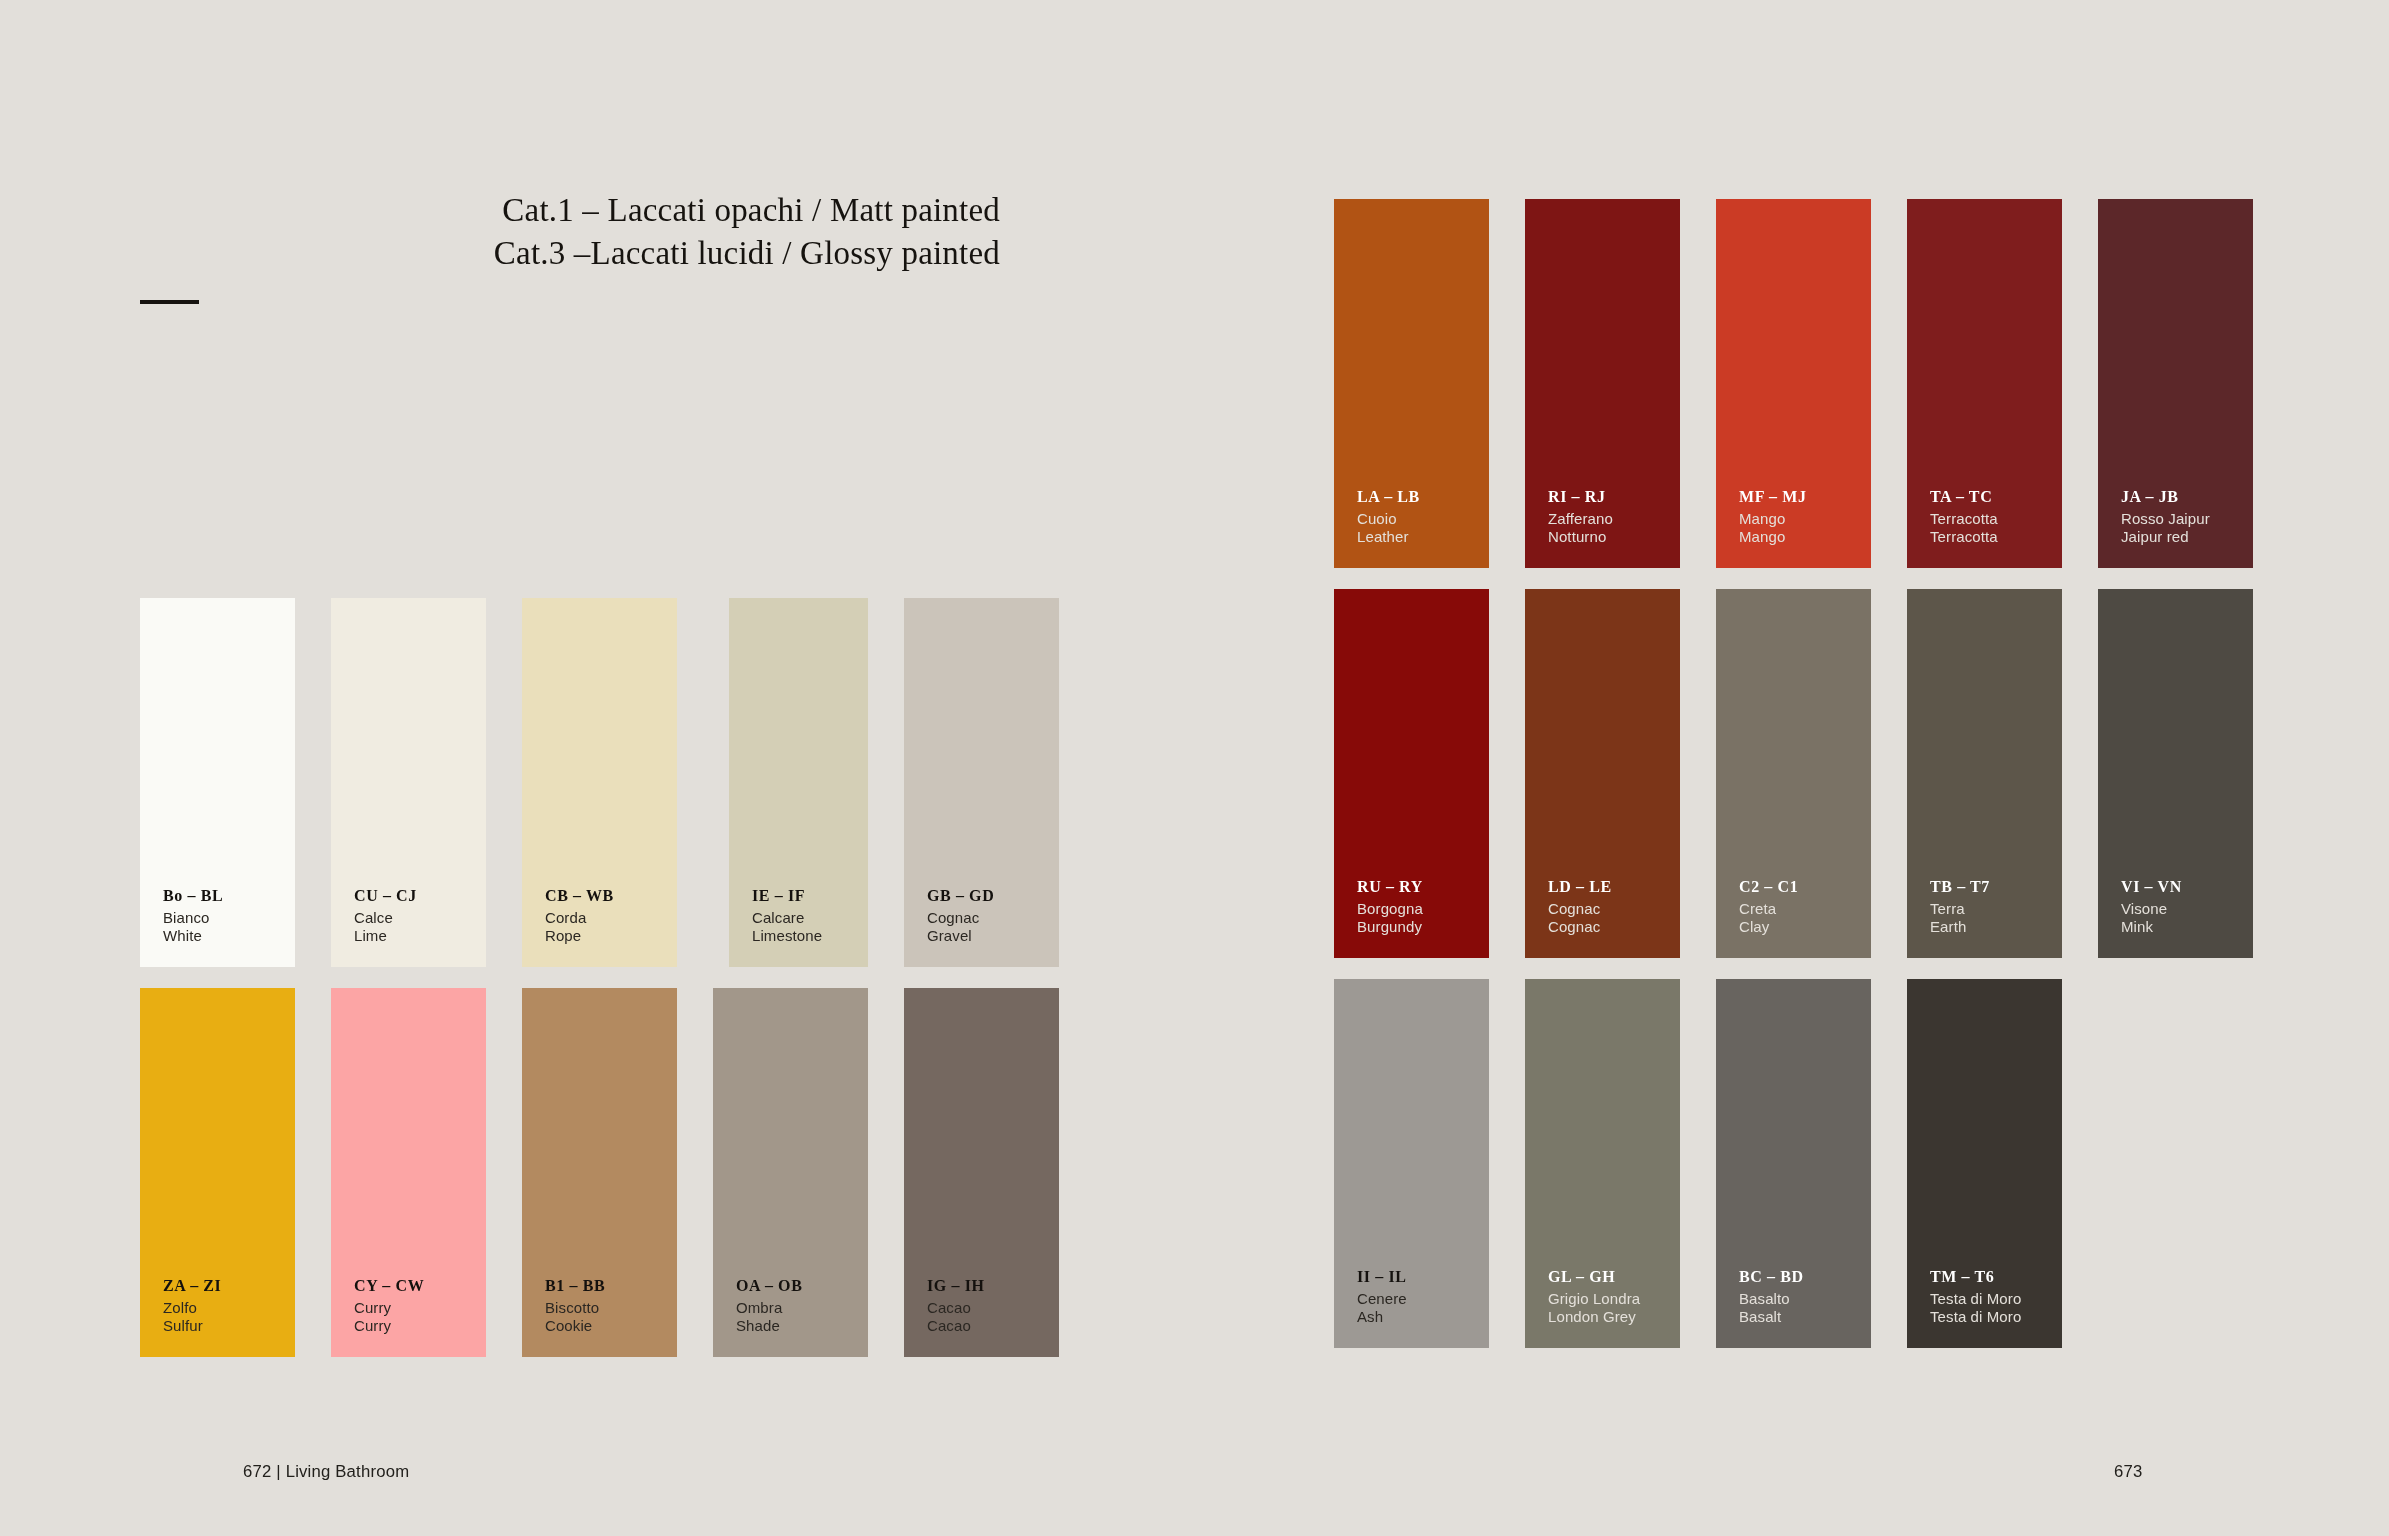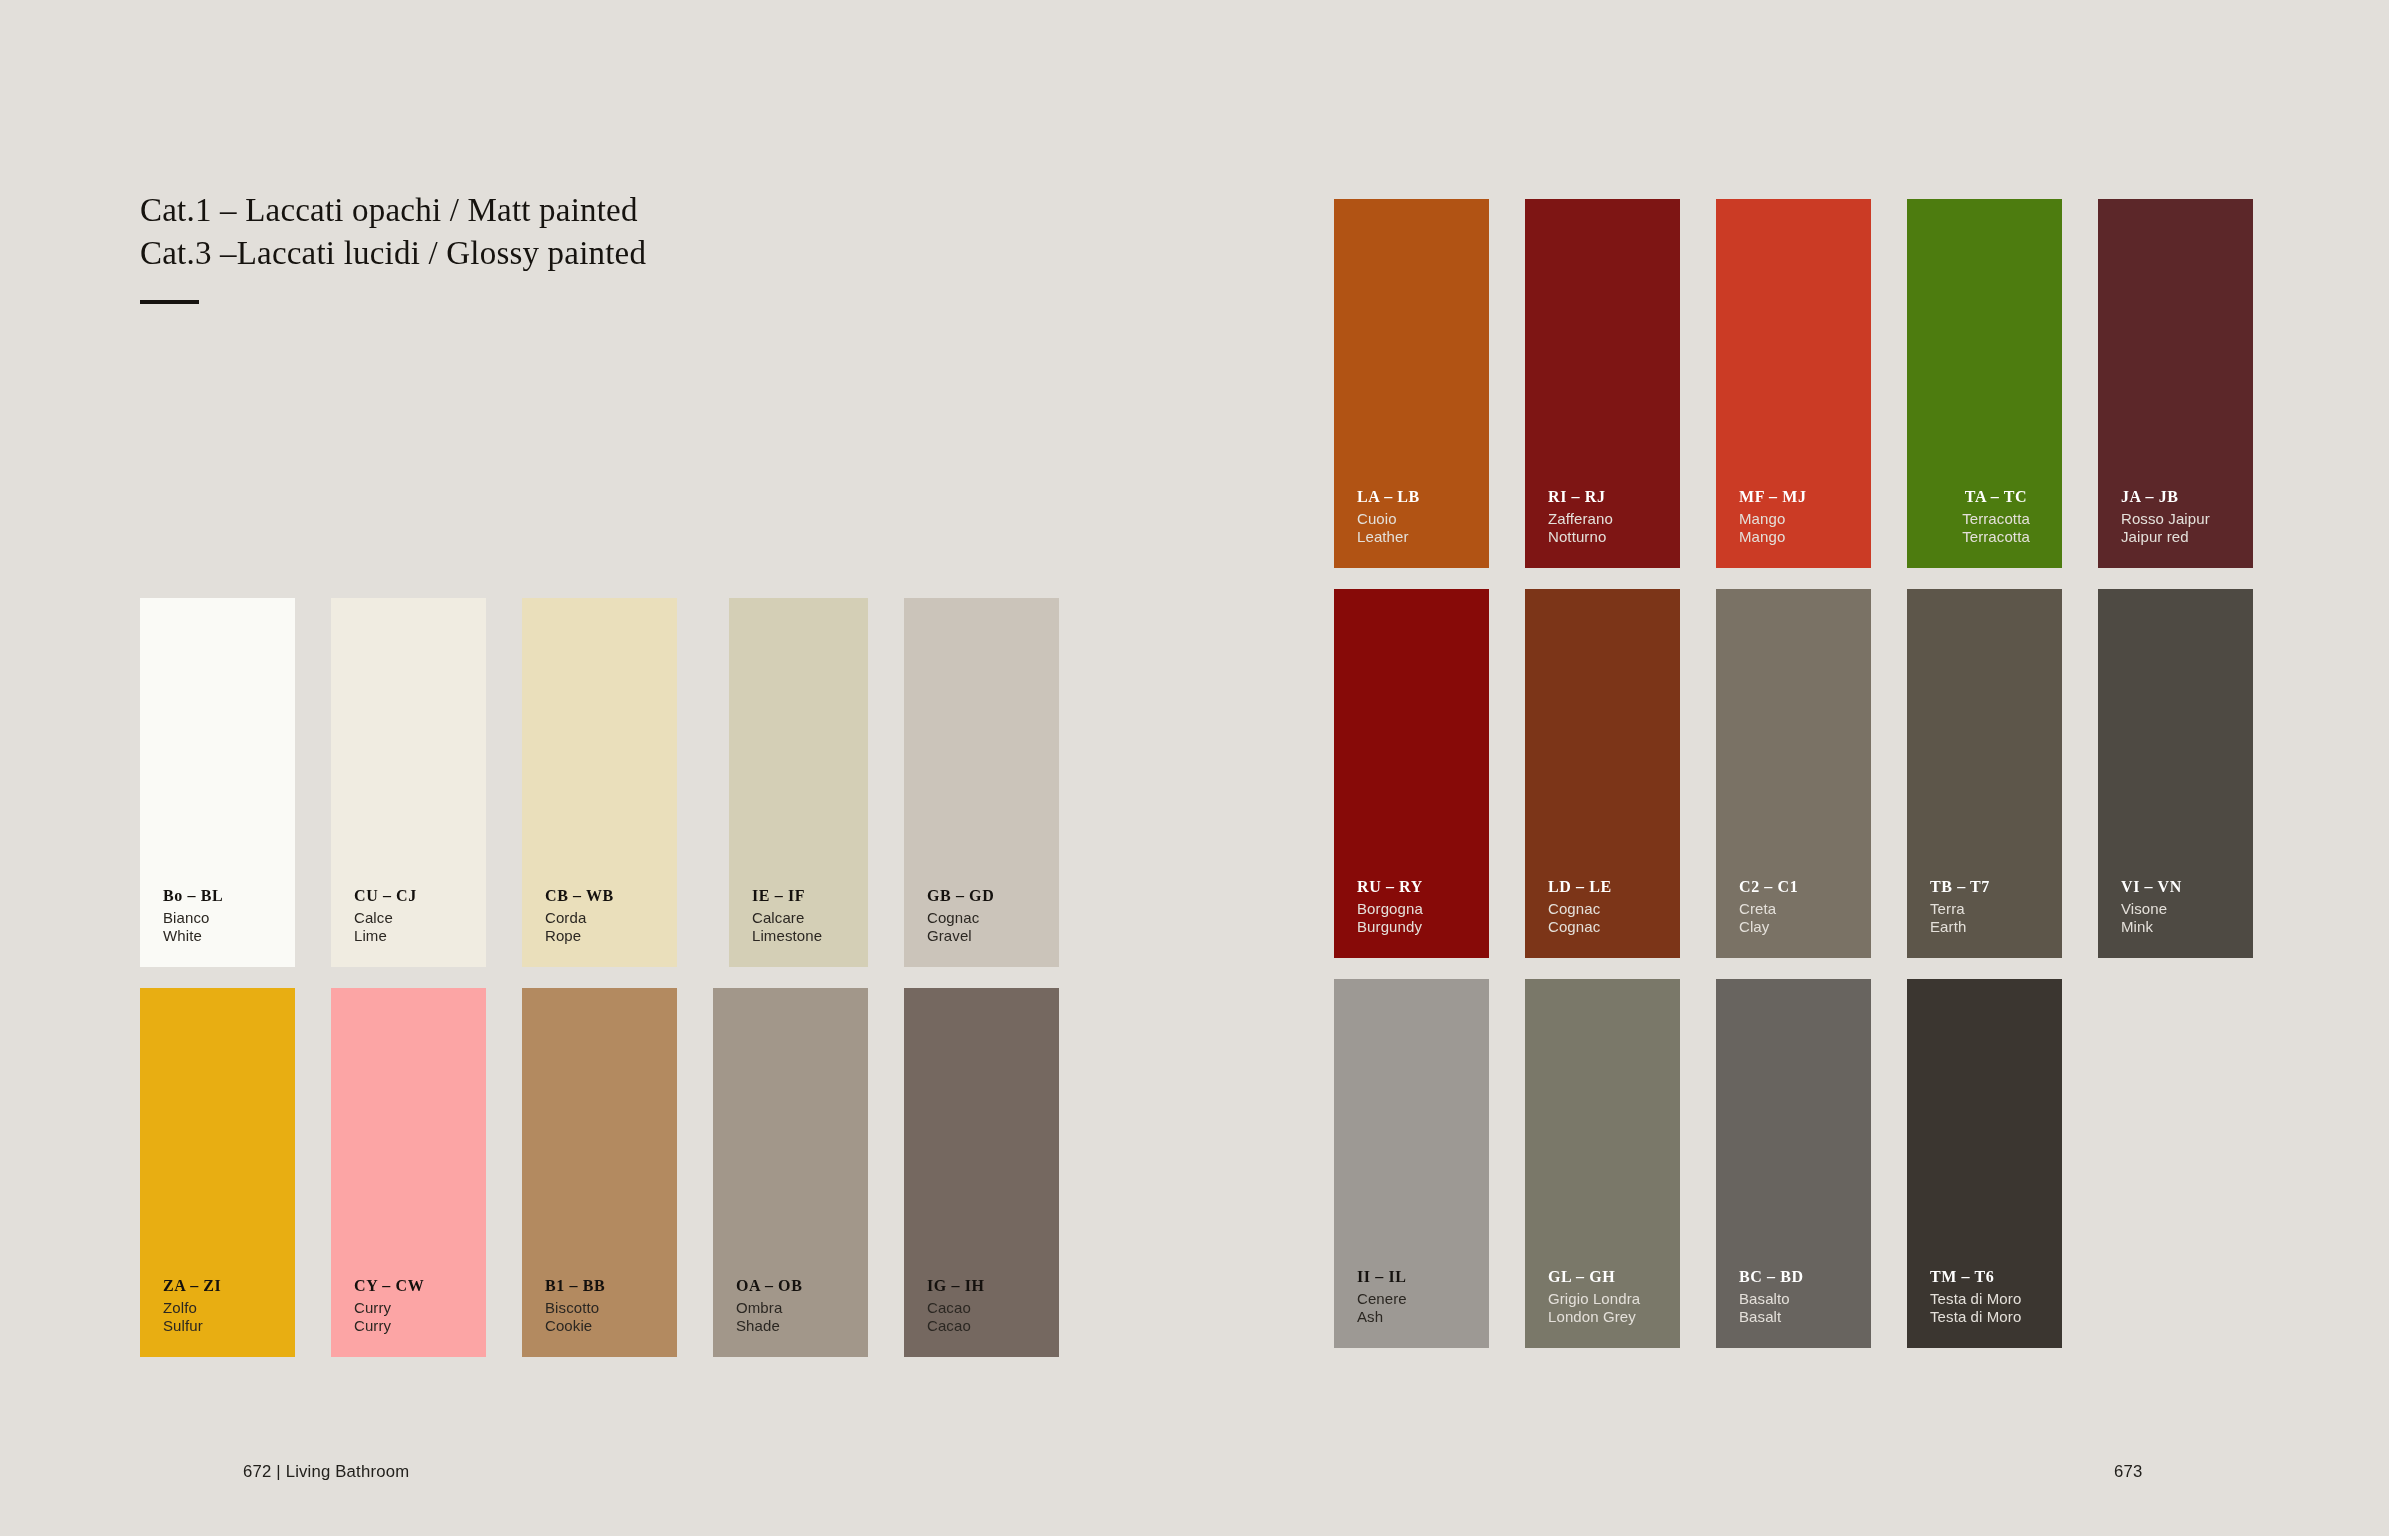--- a/index.html
+++ b/index.html
@@ -22,20 +22,21 @@
     inset: 0;
     background: #E2DFDA;
   }
 
   
   #heading {
     position: absolute;
     left: 140px;
     top: 189px;
     width: 860px;
+    text-align: right;
   }
   .head-line {
     font-family: "Liberation Serif", serif;
     font-size: 33px;
     line-height: 43px;
     color: #16130F;
     letter-spacing: 0.2px;
     white-space: nowrap;
   }
   #head-rule {
@@ -213,21 +214,21 @@
           <div class="sw-en">Notturno</div>
         </div>
       </div>
       <div class="swatch dark" style="background: rgb(203, 59, 37);">
         <div class="swatch-caption">
           <div class="sw-code">MF – MJ</div>
           <div class="sw-it">Mango</div>
           <div class="sw-en">Mango</div>
         </div>
       </div>
-      <div class="swatch dark" style="background: #4d7c0f; text-align: center;">
+      <div class="swatch dark" style="background: #7f1d1d;">
         <div class="swatch-caption">
           <div class="sw-code">TA – TC</div>
           <div class="sw-it">Terracotta</div>
           <div class="sw-en">Terracotta</div>
         </div>
       </div>
       <div class="swatch dark" style="background: rgb(92, 39, 41);">
         <div class="swatch-caption">
           <div class="sw-code">JA – JB</div>
           <div class="sw-it">Rosso Jaipur</div>

